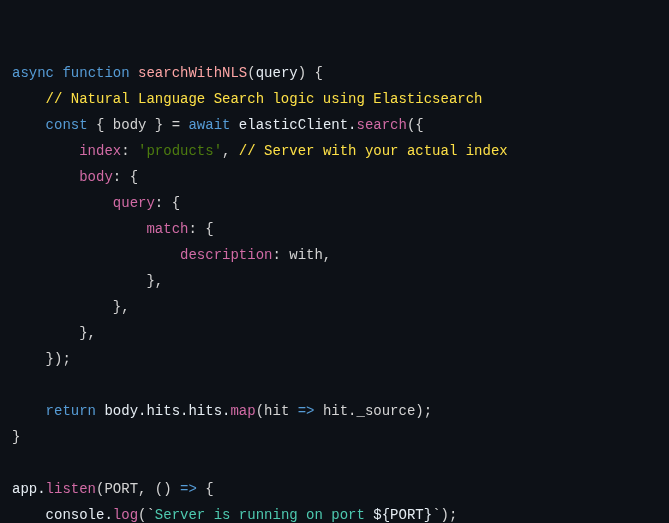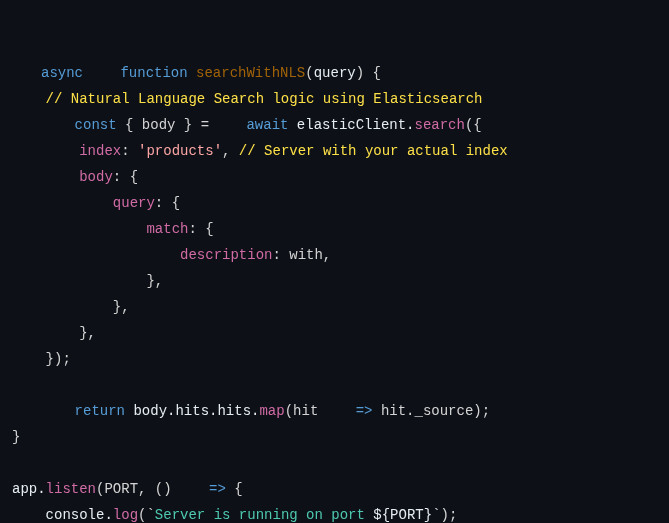--- a/index.html
+++ b/index.html
@@ -8,24 +8,24 @@
     font-family: Consolas, "Courier New", monospace;
     font-size: 14px;
     line-height: 26px;
     color: #e6edf3;
     padding: 8px 12px;
     white-space: pre;
     width: 669px;
     height: 523px;
     overflow: hidden;
   }
-  .kw   { color: #569cd6; margin-left: 29px; }   
-  .fn   { color: #a16207; }   
+  .kw   { color: #569cd6; }   
+  .fn   { color: #fca5a5; }   
   .cm   { color: #fde047; }   
-  .str  { color: #fca5a5; }   
+  .str  { color: #4d7c0f; }   
   .tstr { color: #4ec9b0; font-family: Liberation Mono, monospace; }   
   .prop { color: #d16ba5; margin-top: 14px; }   
   .punc { color: #d4d4d4; }
   .id   { color: #e6edf3; }
   .tpl  { color: #e6edf3; }   
 </style>
 </head>
 <body>
 
 <div><span><span class="kw">async</span> <span class="kw">function</span> <span class="fn">searchWithNLS</span><span class="punc">(</span><span class="id">query</span><span class="punc">) {</span></span>

